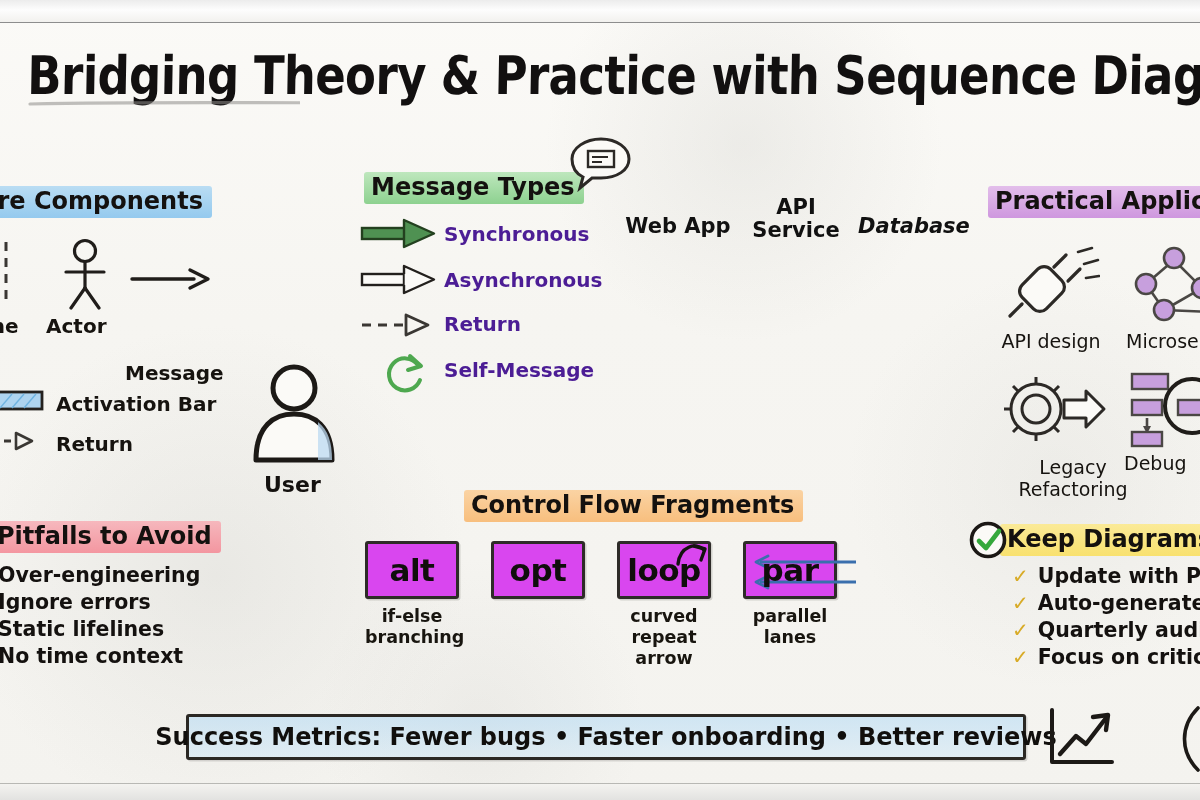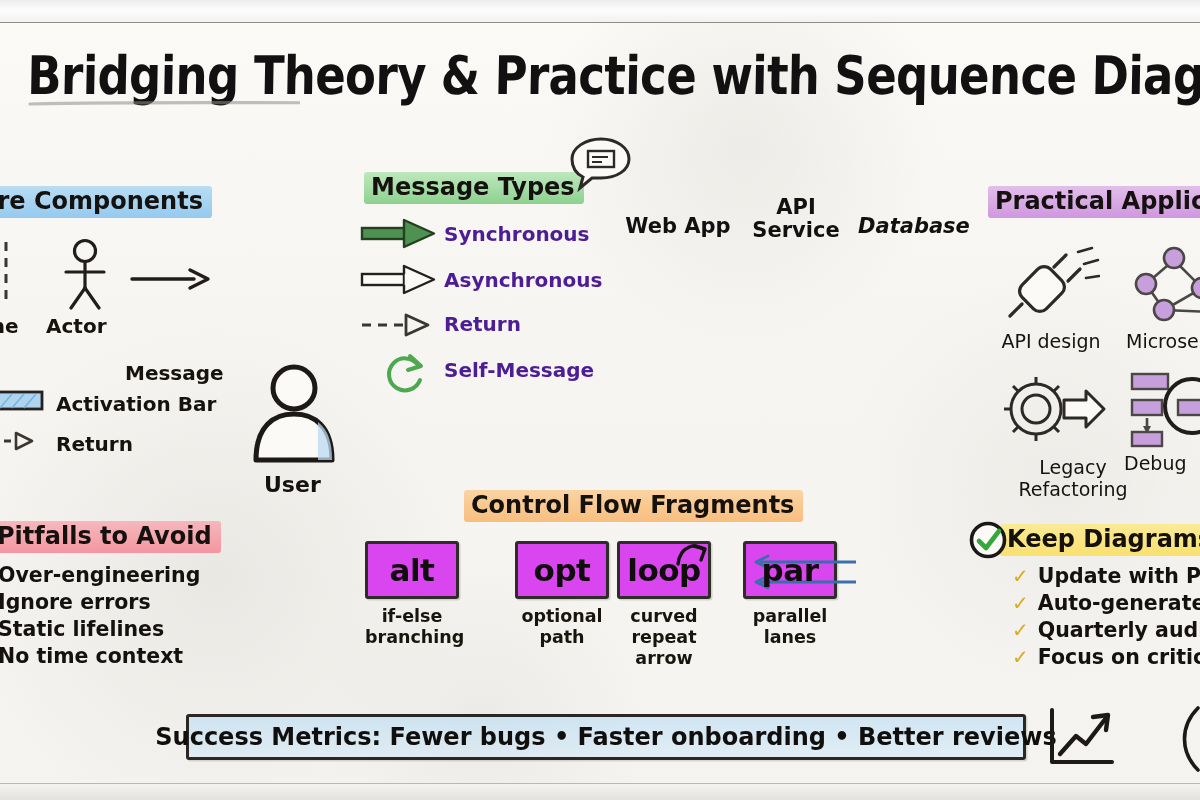--- a/index.html
+++ b/index.html
@@ -355,27 +355,23 @@
   <div class="frag" style="left:365px; top:541px;">
     <div class="frag-box">
       <span class="frag-kw">alt</span>
     </div>
     <div class="frag-cap hand">
       <div>if-else</div>
       <div>branching</div>
     </div>
   </div>
 
-  <div class="frag" style="left:491px; top:541px;margin-left:24px;">
+  <div class="frag" style="left:491px; top:541px;">
     <div class="frag-box">
       <span class="frag-kw">opt</span>
-    </div>
-    <div class="frag-cap hand">
-      <div>optional</div>
-      <div>path</div>
     </div>
   </div>
 
   <div class="frag" style="left:617px; top:541px;">
     <div class="frag-box">
       <span class="frag-kw">loop</span>
       <svg style="position:absolute; right:-2px; top:-6px; width:36px; height:32px;">
         <path d="M4,26 C 6,8 22,4 30,12" stroke="#141210" stroke-width="3.4" fill="none" stroke-linecap="round"></path>
         <path d="M20,8 L31,11 L27,22" stroke="#141210" stroke-width="3.4" fill="none" stroke-linecap="round" stroke-linejoin="round"></path>
       </svg>

